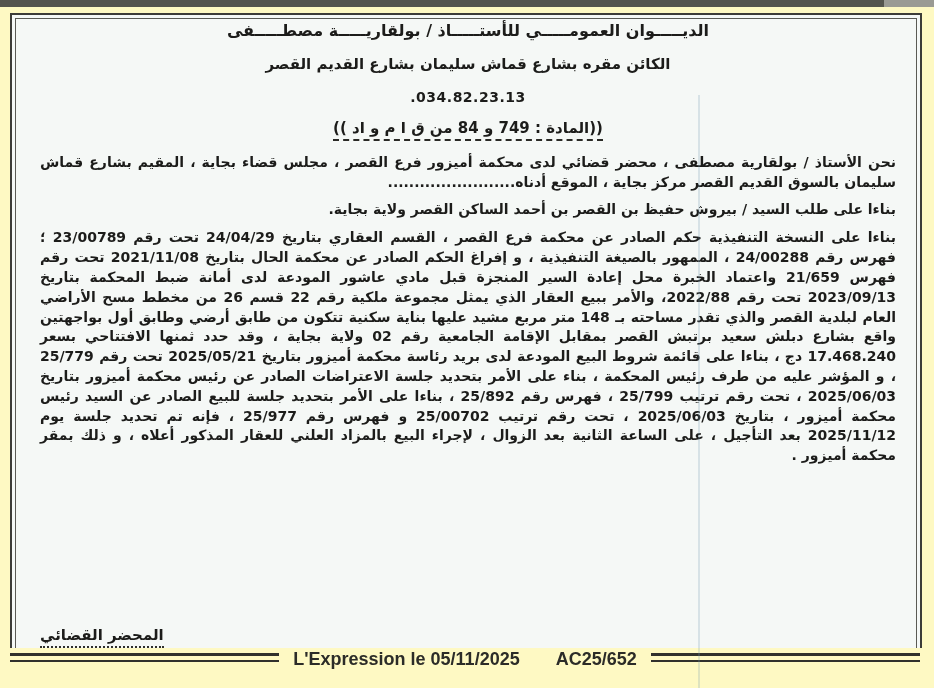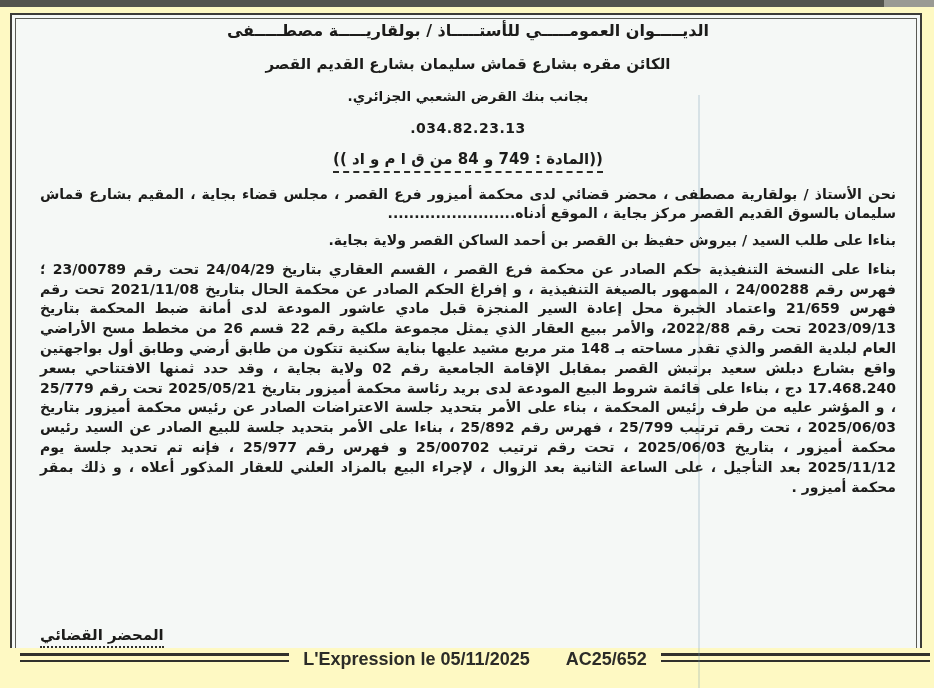--- a/index.html
+++ b/index.html
@@ -46,21 +46,21 @@
     font-size:14px; line-height:19.8px; text-align:justify;
     margin:0 0 7px 0;
   }
   .para.small-gap{ margin-bottom:9px; }
   .signature{
     position:absolute; left:40px; top:626px;
     direction:rtl; font-weight:bold; font-size:15px;
     border-bottom:2px dotted #2f2f2b; padding-bottom:2px;
   }
   .bottom-band{
-    position:absolute; left:20px; top:648px; width:910px; height:28px;
+    position:absolute; left:10px; top:648px; width:910px; height:28px;
     display:flex; align-items:flex-start;
   }
   .band-line{
     flex:1; height:4px; margin-top:5px;
     border-top:3px solid #31312d; border-bottom:2px solid #31312d;
   }
   .band-text{
     display:flex; gap:36px; padding:0 14px; position:relative; top:1px;
     font-family:"Liberation Sans",sans-serif; font-weight:bold;
     font-size:18px; color:#2c2c28; direction:ltr; white-space:nowrap;
@@ -77,21 +77,20 @@
 
   <div class="scan-top-edge"></div>
 
   <div class="frame">
     <div class="frame-inner"></div>
   </div>
 
   <div class="content">
     <div class="hline h1">الديـــــوان العمومـــــي للأستـــــاذ / بولقاريـــــة مصطـــــفى</div>
     <div class="hline h3">الكائن مقره بشارع قماش سليمان بشارع القديم القصر</div>
-    <div class="hline h4">بجانب بنك القرض الشعبي الجزائري.</div>
     <div class="hline phone">.034.82.23.13</div>
     <div class="hline article-line">
       <span class="u-dash">((المادة : 749 و 84 من ق ا م و اد ))</span>
     </div>
     <p class="para">نحن الأستاذ / بولقارية مصطفى ، محضر قضائي لدى محكمة أميزور فرع القصر ، مجلس قضاء بجاية ، المقيم بشارع قماش سليمان بالسوق القديم القصر مركز بجاية ، الموقع أدناه........................</p>
     <p class="para small-gap">بناءا على طلب السيد / بيروش حفيظ بن القصر بن أحمد الساكن القصر ولاية بجاية.</p>
     <p class="para">بناءا على النسخة التنفيذية حكم الصادر عن محكمة فرع القصر ، القسم العقاري بتاريخ 24/04/29 تحت رقم 23/00789 ؛ فهرس رقم 24/00288 ، الممهور بالصيغة التنفيذية ، و إفراغ الحكم الصادر عن محكمة الحال بتاريخ 2021/11/08 تحت رقم فهرس 21/659 واعتماد الخبرة محل إعادة السير المنجزة قبل مادي عاشور المودعة لدى أمانة ضبط المحكمة بتاريخ 2023/09/13 تحت رقم 2022/88، والأمر ببيع العقار الذي يمثل مجموعة ملكية رقم 22 قسم 26 من مخطط مسح الأراضي العام لبلدية القصر والذي تقدر مساحته بـ 148 متر مربع مشيد عليها بناية سكنية تتكون من طابق أرضي وطابق أول بواجهتين واقع بشارع دبلش سعيد برتبش القصر بمقابل الإقامة الجامعية رقم 02 ولاية بجاية ، وقد حدد ثمنها الافتتاحي بسعر 17.468.240 دج ، بناءا على قائمة شروط البيع المودعة لدى بريد رئاسة محكمة أميزور بتاريخ 2025/05/21 تحت رقم 25/779 ، و المؤشر عليه من طرف رئيس المحكمة ، بناء على الأمر بتحديد جلسة الاعتراضات الصادر عن رئيس محكمة أميزور بتاريخ 2025/06/03 ، تحت رقم ترتيب 25/799 ، فهرس رقم 25/892 ، بناءا على الأمر بتحديد جلسة للبيع الصادر عن السيد رئيس محكمة أميزور ، بتاريخ 2025/06/03 ، تحت رقم ترتيب 25/00702 و فهرس رقم 25/977 ، فإنه تم تحديد جلسة يوم 2025/11/12 بعد التأجيل ، على الساعة الثانية بعد الزوال ، لإجراء البيع بالمزاد العلني للعقار المذكور أعلاه ، و ذلك بمقر محكمة أميزور .</p>
   </div>
 
   <div class="signature">المحضر القضائي</div>

